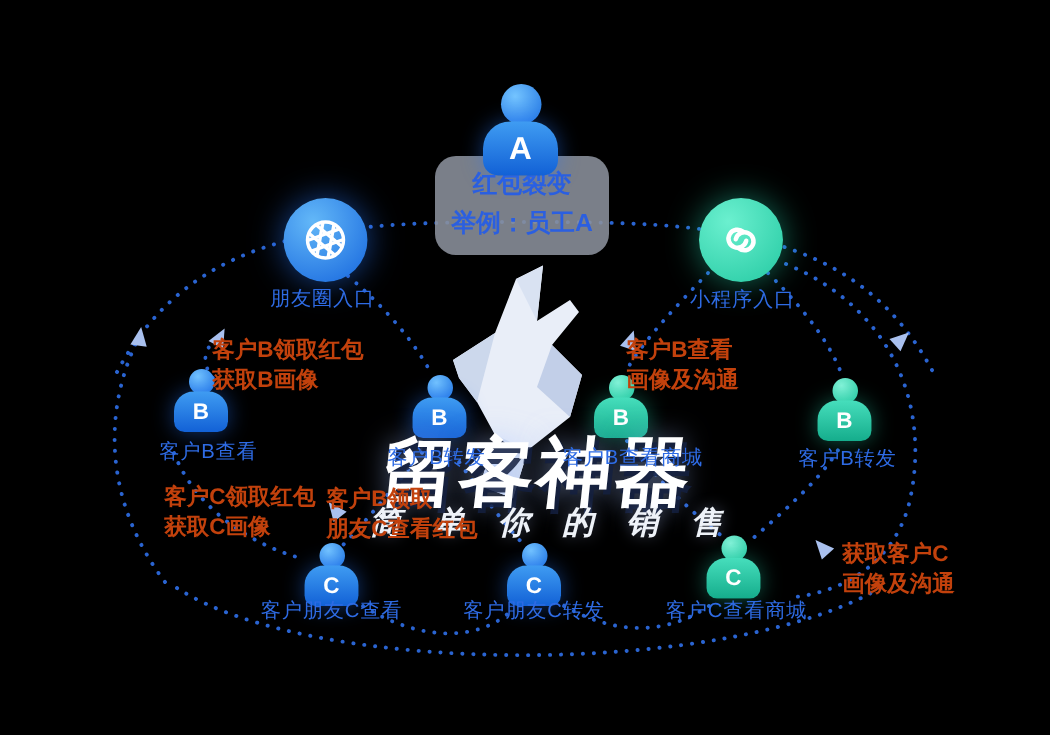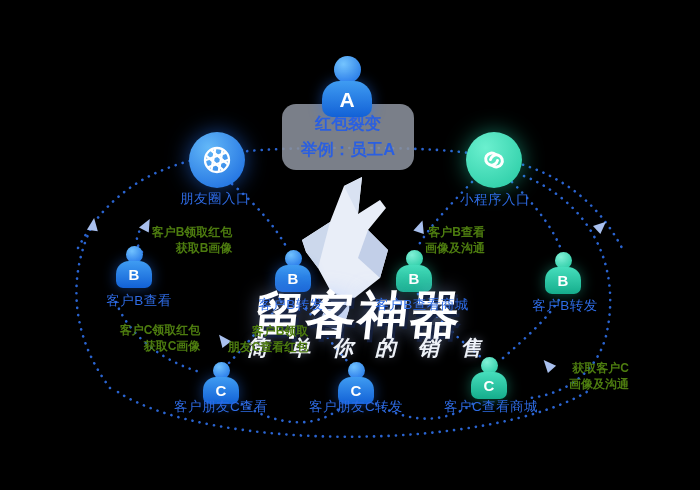--- a/index.html
+++ b/index.html
@@ -26,25 +26,25 @@
   .person.blue .torso{background:linear-gradient(180deg,#3f9cf2,#1261d6);
     box-shadow:0 0 14px rgba(40,120,255,.45);}
   .person.teal .head{background:radial-gradient(circle at 35% 30%,#84f2d8,#21c49d);}
   .person.teal .torso{background:linear-gradient(180deg,#46debc,#15ad8c);
     box-shadow:0 0 14px rgba(40,220,180,.4);}
   .person.root .head{width:27px;height:27px;}
   .person.root .torso{width:50px;height:36px;border-radius:18px 18px 10px 10px;font-size:21px;}
   
   .node-label{position:absolute;transform:translateX(-50%);color:#2e6be4;font-weight:normal;
     font-size:13.5px;white-space:nowrap;z-index:7;letter-spacing:.5px;}
-  .ann{position:absolute;transform:translateX(-50%);color:#4d7c0f;font-weight:bold;
-    font-size:12px;text-align:right;line-height:1.35;white-space:nowrap;z-index:7;}
+  .ann{position:absolute;transform:translateX(-50%);color:#c2410c;font-weight:bold;
+    font-size:15px;text-align:left;line-height:1.35;white-space:nowrap;z-index:7;}
   
   .root-box{position:absolute;left:348px;top:104px;transform:translateX(-50%);
-    width:132px;padding:7px 0 8px;background:rgba(139,145,156,.88);border-radius:14px;
+    width:116px;padding:7px 0 8px;background:rgba(139,145,156,.88);border-radius:14px;
     text-align:center;color:#2b5fe0;font-weight:bold;font-size:16.5px;line-height:1.55;z-index:4;}
   
   .brand-title{position:absolute;left:358px;top:282px;transform:translateX(-50%) skewX(-6deg);
     font-size:50px;font-weight:900;color:#ffffff;letter-spacing:2px;white-space:nowrap;z-index:6;
     text-shadow:3px 3px 0 rgba(20,32,64,.85),0 0 18px rgba(160,190,255,.55);}
   .brand-subtitle{position:absolute;left:368px;top:334px;transform:translateX(-50%);
     font-family:Liberation Sans, sans-serif;font-style:italic;font-weight:bold;
     font-size:21px;color:#eef2f8;letter-spacing:8px;white-space:nowrap;z-index:6;
     text-shadow:0 0 10px rgba(180,200,255,.35);}
   .dots{fill:none;stroke:#2f6fe8;stroke-width:2.6;stroke-linecap:round;

